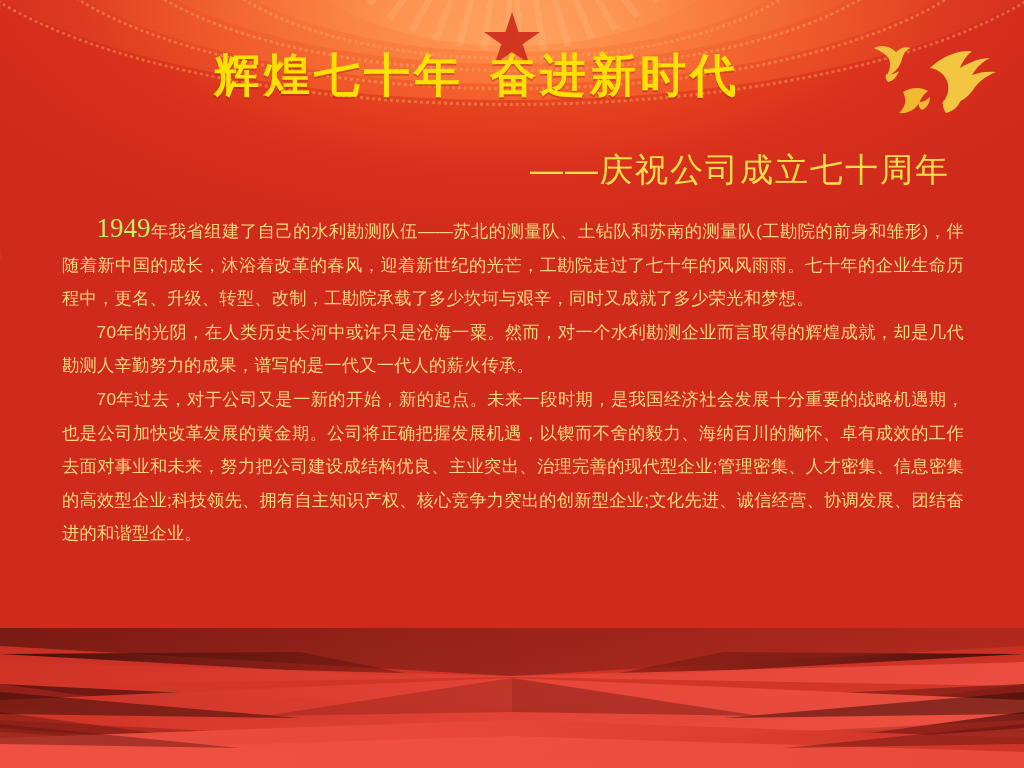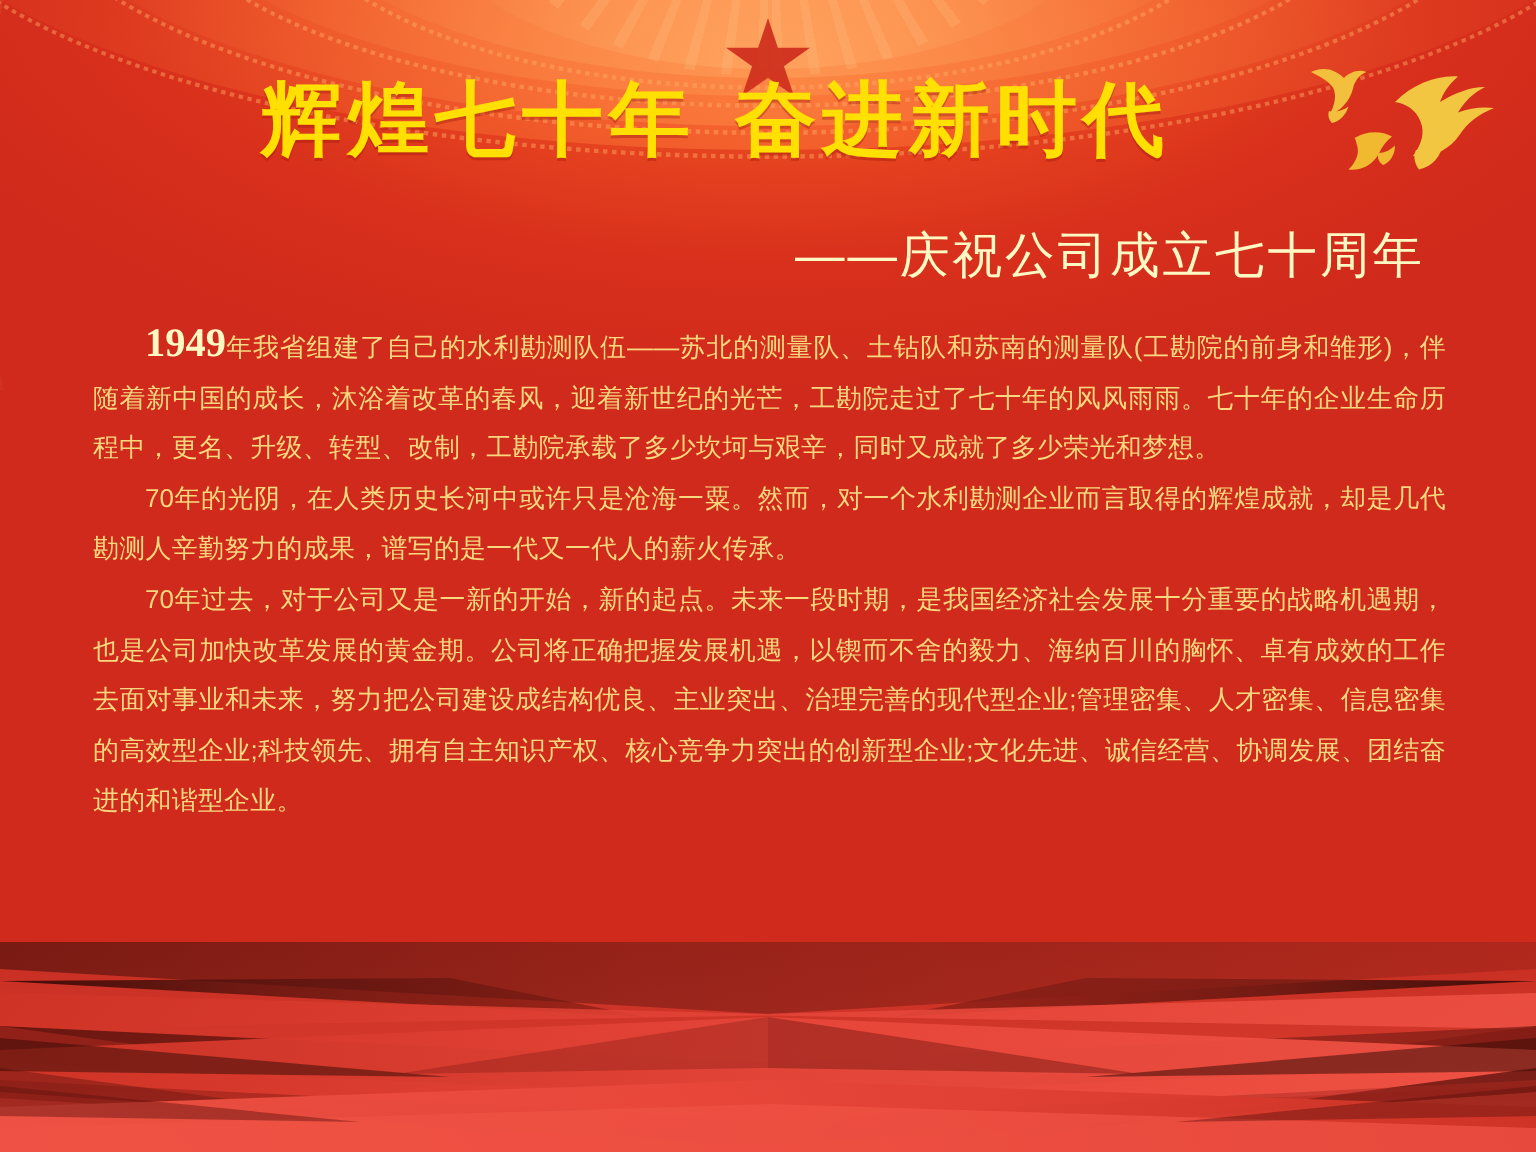--- a/index.html
+++ b/index.html
@@ -76,38 +76,38 @@
 
   
   .doves { position:absolute; right:18px; top:34px; width:140px; height:96px; }
 
   
   .title-wrap { position:absolute; left:0; top:52px; width:1024px; }
   .main-title {
     margin:0;
     text-align:center;
     padding-right: 70px;
-    font-size: 54px;
+    font-size: 46px;
     line-height: 1.05;
     font-weight: 700;
     letter-spacing: 4px;
     color:#ffe000;
     font-family:"Liberation Serif","DejaVu Serif",serif;
     text-shadow: 0 2px 0 rgba(150,20,10,.35);
     white-space: nowrap;
   }
   .main-title .gap { display:inline-block; width:26px; }
   .subtitle {
     position:absolute; left:0; top:148px; width:1024px;
     text-align:right;
     padding-right:74px;
     box-sizing:border-box;
     font-size:33px;
     letter-spacing:2px;
-    color:#fef9c3;
+    color:#fde047;
     font-family:"Liberation Sans","DejaVu Sans",sans-serif;
     font-weight:400;
   }
 
   
   .body-copy {
     position:absolute;
     left:62px;
     top:212px;
     width:902px;
@@ -115,23 +115,23 @@
     font-family:"Liberation Sans","DejaVu Sans",sans-serif;
     font-size:17.3px;
     line-height:33.6px;
     letter-spacing:.2px;
     text-align:justify;
     text-justify:inter-ideograph;
   }
   .body-copy p { margin:0; text-indent: 2em; }
   .lead-year {
     font-family:"Liberation Serif","DejaVu Serif",serif;
-    font-weight:700;
+    font-weight:400;
     font-size:27px;
-    color:#fef9c3;
+    color:#bef264;
     letter-spacing:0;
   }
 
   
   .ribbon { position:absolute; left:0; bottom:0; width:1024px; height:140px; }
 </style>
 </head>
 <body>
 
 <div id="poster">

